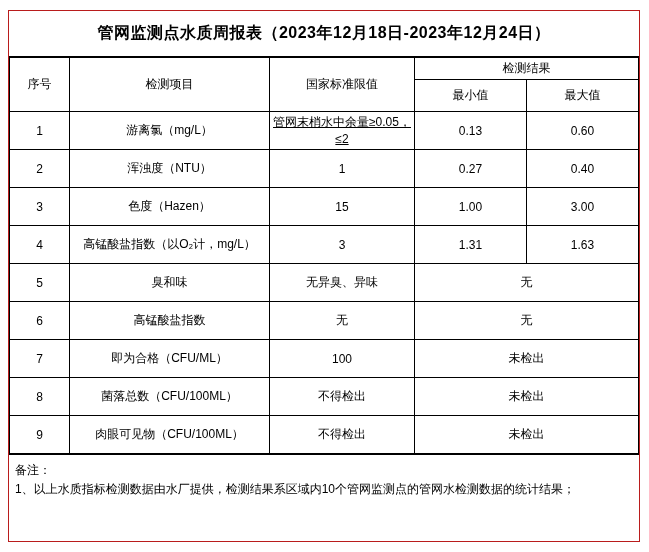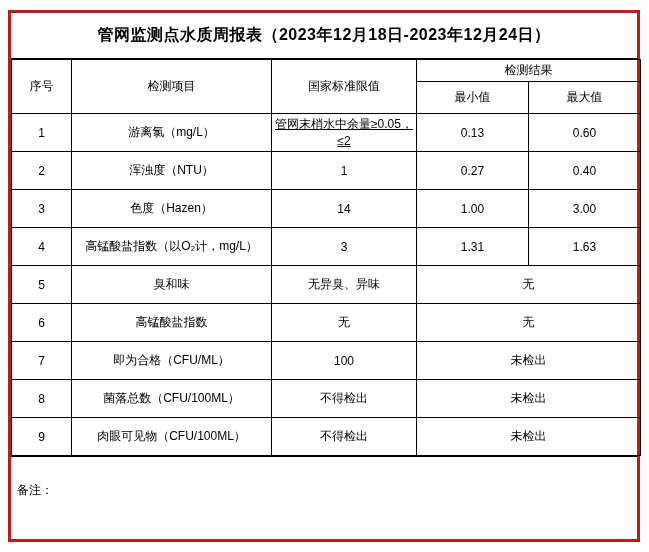--- a/index.html
+++ b/index.html
@@ -20,21 +20,21 @@
     box-sizing: border-box;
     position: relative;
     background: #ffffff;
   }
   .outer-frame {
     position: absolute;
     left: 8px;
     top: 10px;
     width: 632px;
     height: 532px;
-    border: 3px solid #b91c1c;
+    border: 1px solid #b91c1c;
     box-sizing: border-box;
     display: flex;
     flex-direction: column;
   }
   .title-bar {
     height: 46px;
     display: flex;
     align-items: center;
     justify-content: center;
     border-bottom: 1px solid #000000;
@@ -65,21 +65,21 @@
   .col-min   { width: 112px; }
   .col-max   { width: 112px; }
 
   .hdr-row1 td { height: 20px; }
   .hdr-row2 td { height: 32px; }
   .data-row td { height: 38px; }
   .sub-small { font-size: 12px; }
   .std-two-line { line-height: 1.35; font-size: 12px; text-decoration: underline; }
   .note-area {
     flex: 1;
-    padding: 24px 8px 0 6px;
+    padding: 6px 8px 0 6px;
     box-sizing: border-box;
     border-top: 1px solid #000000;
   }
   .note-line {
     font-size: 12px;
     line-height: 1.55;
     text-align: left;
   }
   .tbl-wrap {
     width: 100%;
@@ -128,21 +128,21 @@
             <td>2</td>
             <td>浑浊度（NTU）</td>
             <td>1</td>
             <td>0.27</td>
             <td>0.40</td>
           </tr>
 
           <tr class="data-row">
             <td>3</td>
             <td>色度（Hazen）</td>
-            <td>14</td>
+            <td>15</td>
             <td>1.00</td>
             <td>3.00</td>
           </tr>
 
           <tr class="data-row">
             <td>4</td>
             <td class="sub-small">高锰酸盐指数（以O₂计，mg/L）</td>
             <td>3</td>
             <td>1.31</td>
             <td>1.63</td>
@@ -181,16 +181,17 @@
             <td>肉眼可见物（CFU/100ML）</td>
             <td>不得检出</td>
             <td colspan="2">未检出</td>
           </tr>
         </tbody>
       </table>
     </div>
 
     <div class="note-area">
       <div class="note-line">备注：</div>
+      <div class="note-line">1、以上水质指标检测数据由水厂提供，检测结果系区域内10个管网监测点的管网水检测数据的统计结果；</div>
     </div>
 
   </div>
 </div>
 
 </body></html>

